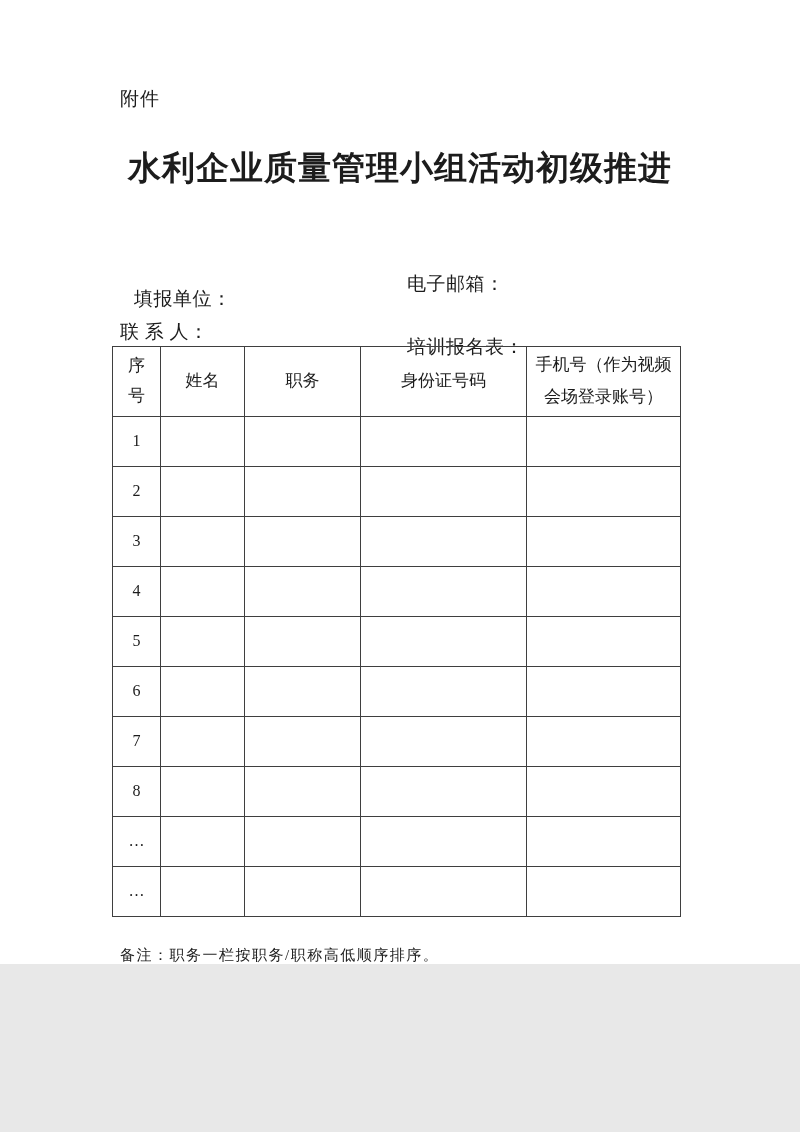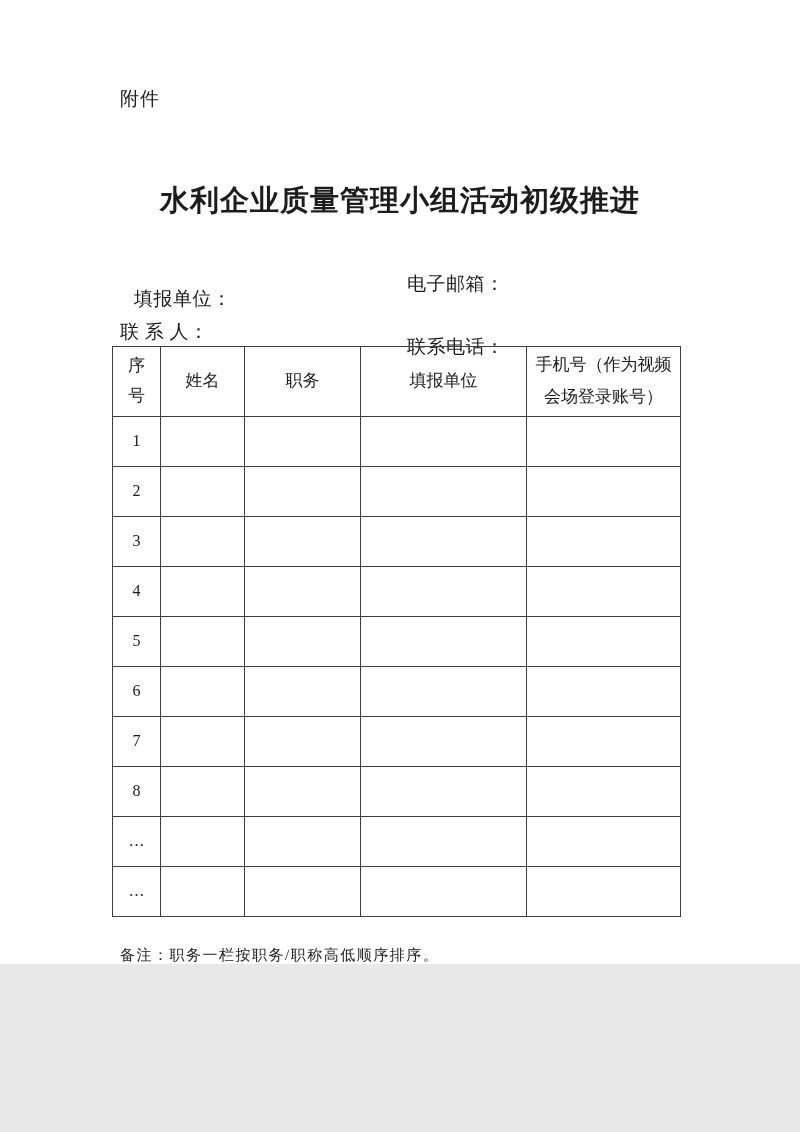--- a/index.html
+++ b/index.html
@@ -23,25 +23,24 @@
     top: 86px;
     font-size: 19px;
     letter-spacing: 1px;
   }
   .doc-title {
     position: absolute;
     left: 0;
     top: 147px;
     width: 100%;
     text-align: center;
-    font-size: 29px;
+    font-size: 33px;
     font-weight: bold;
     line-height: 43px;
     letter-spacing: 1px;
-    margin-top: 32px;
   }
   .info-label {
     position: absolute;
     font-size: 19px;
     letter-spacing: 0.5px;
     white-space: pre;
   }
   .lbl-unit    { left: 134px; top: 286px; }
   .lbl-email   { left: 407px; top: 271px; }
   .lbl-contact { left: 120px; top: 319px; }
@@ -102,36 +101,36 @@
 
   <div class="attachment">附件</div>
 
   <div class="doc-title">
     <div>水利企业质量管理小组活动初级推进</div>
   </div>
 
   <div class="info-label lbl-unit">填报单位：</div>
   <div class="info-label lbl-email">电子邮箱：</div>
   <div class="info-label lbl-contact">联 系 人：</div>
-  <div class="info-label lbl-phone">联系电话：</div>
+  <div class="info-label lbl-phone">培训报名表：</div>
 
   <table class="reg-table">
     <colgroup>
       <col style="width:48px">
       <col style="width:84px">
       <col style="width:116px">
       <col style="width:166px">
       <col style="width:154px">
     </colgroup>
     <thead>
       <tr>
         <th><span class="stack">序号</span></th>
         <th>姓名</th>
         <th>职务</th>
-        <th>填报单位</th>
+        <th>身份证号码</th>
         <th>手机号（作为视频会场登录账号）</th>
       </tr>
     </thead>
     <tbody>
       <tr>
         <td>1</td>
         <td></td>
         <td></td>
         <td></td>
         <td></td>

